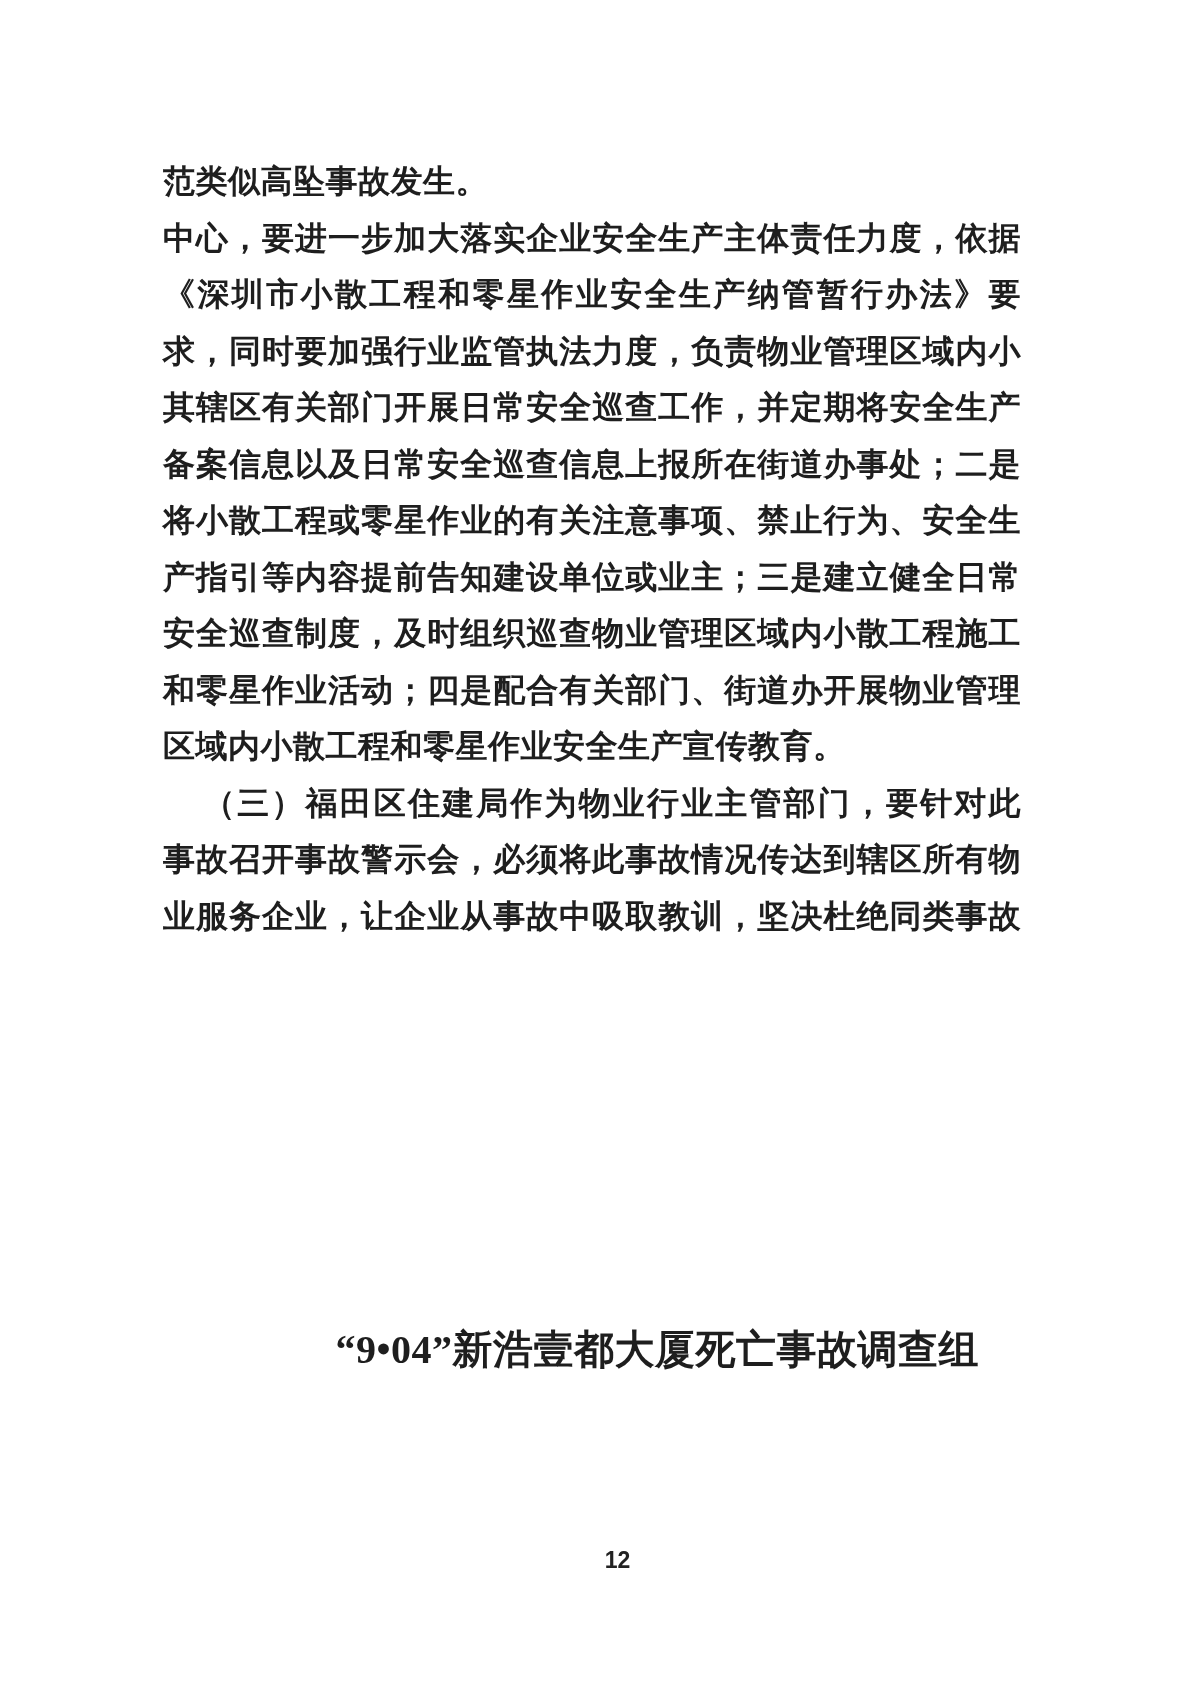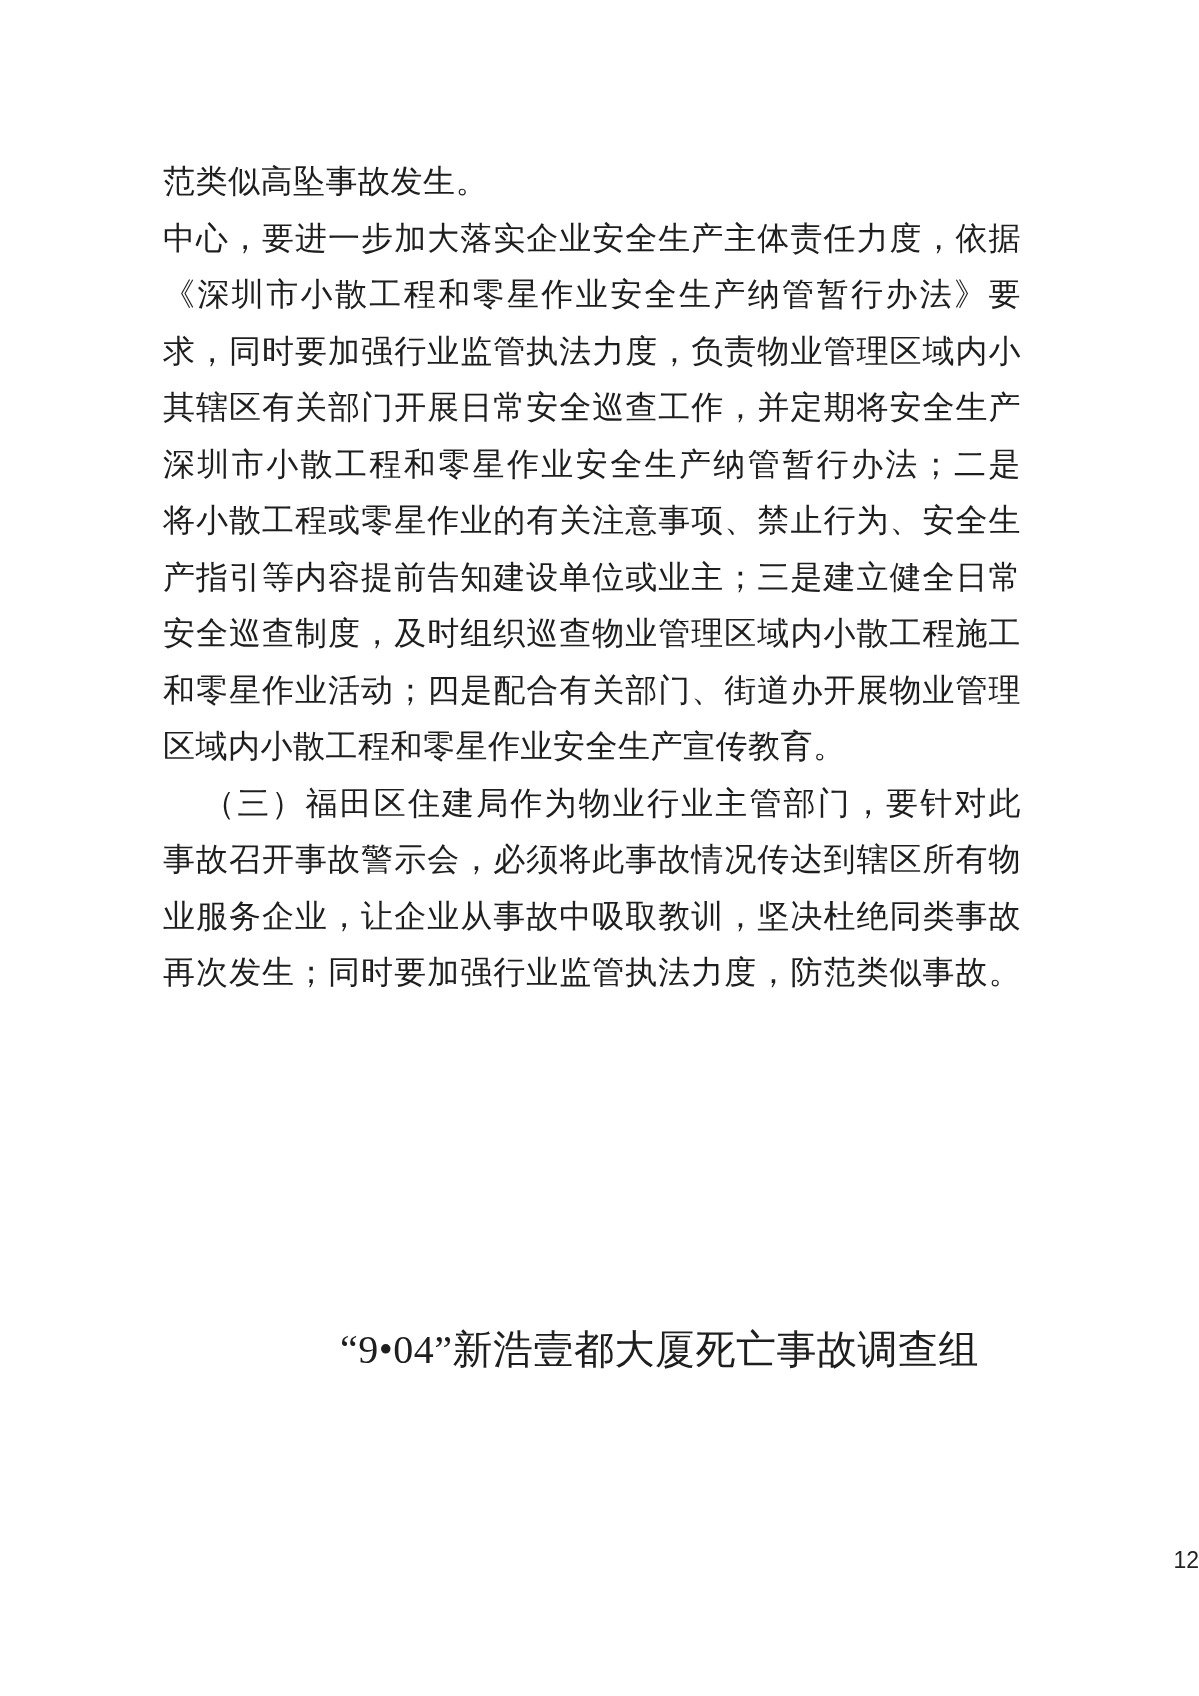--- a/index.html
+++ b/index.html
@@ -9,20 +9,21 @@
     height: 1696px;
     font-family: "Liberation Serif", "DejaVu Serif", serif;
     color: #1e1e1e;
   }
   .page {
     position: relative;
     width: 1199px;
     height: 1696px;
     background: #ffffff;
     overflow: hidden;
+    font-weight: bold;
   }
   .body-lines {
     position: absolute;
     left: 163px;
     top: 153px;
     width: 858px;
   }
   .line {
     font-size: 32px;
     line-height: 56.5px;
@@ -51,43 +52,42 @@
     text-align: right;
     font-size: 40px;
     line-height: 36px;
     letter-spacing: 0.5px;
   }
   .page-number {
     position: absolute;
     top: 1547px;
     left: 0;
     width: 100%;
-    text-align: right;
+    text-align: center;
     font-size: 23px;
     color: #222222;
     font-family: "Liberation Sans", "DejaVu Sans", sans-serif;
     padding-left: 36px;
   }
 </style>
 </head>
 <body>
 
 <div class="page">
   <div class="body-lines" id="body-lines">
       <div class="line plain">范类似高坠事故发生。</div>
       <div class="line justify">中心，要进一步加大落实企业安全生产主体责任力度，依据</div>
       <div class="line justify">《深圳市小散工程和零星作业安全生产纳管暂行办法》要</div>
       <div class="line justify">求，同时要加强行业监管执法力度，负责物业管理区域内小</div>
       <div class="line justify">其辖区有关部门开展日常安全巡查工作，并定期将安全生产</div>
-      <div class="line justify">深圳市小散工程和零星作业安全生产纳管暂行办法；二是</div>
+      <div class="line justify">备案信息以及日常安全巡查信息上报所在街道办事处；二是</div>
       <div class="line justify">将小散工程或零星作业的有关注意事项、禁止行为、安全生</div>
       <div class="line justify">产指引等内容提前告知建设单位或业主；三是建立健全日常</div>
       <div class="line justify">安全巡查制度，及时组织巡查物业管理区域内小散工程施工</div>
       <div class="line justify">和零星作业活动；四是配合有关部门、街道办开展物业管理</div>
       <div class="line plain">区域内小散工程和零星作业安全生产宣传教育。</div>
       <div class="line justify-indent">（三）福田区住建局作为物业行业主管部门，要针对此</div>
       <div class="line justify">事故召开事故警示会，必须将此事故情况传达到辖区所有物</div>
       <div class="line justify">业服务企业，让企业从事故中吸取教训，坚决杜绝同类事故</div>
-      <div class="line justify">再次发生；同时要加强行业监管执法力度，防范类似事故。</div>
     </div>
   <div class="signature">“9•04”新浩壹都大厦死亡事故调查组</div>
   <div class="page-number">12</div>
 </div>
 
 </body></html>

